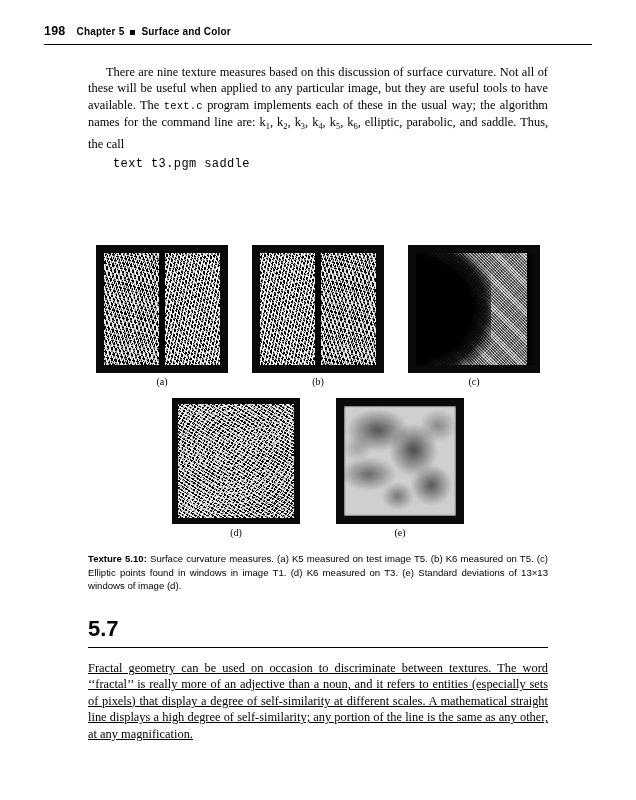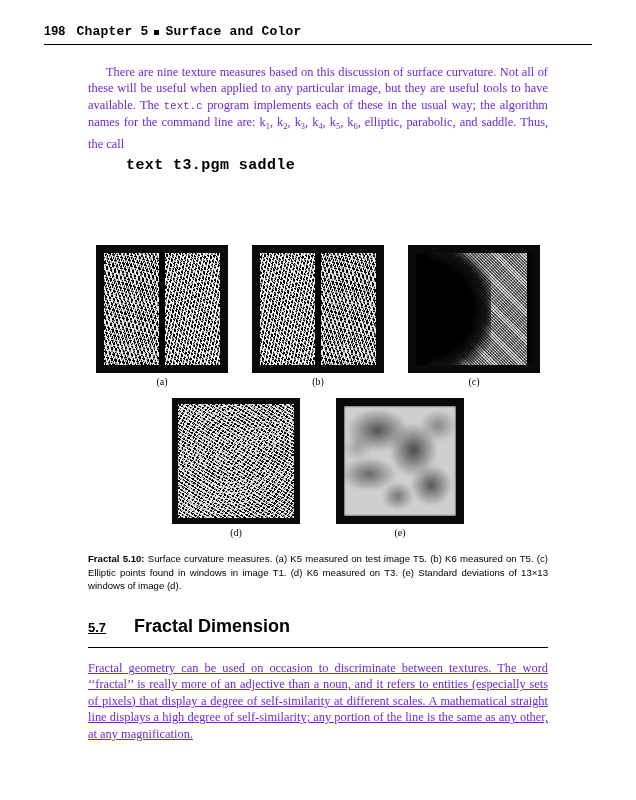--- a/index.html
+++ b/index.html
@@ -32,22 +32,21 @@
     font-family: "Liberation Sans", sans-serif;
     font-weight: bold;
     font-size: 11.5px;
     letter-spacing: 0.2px;
   }
   .header .pageno {
     font-size: 12.5px;
     margin-right: 11px;
   }
   .header .chaptitle {
-    font-size: 13px;
-    font-family: Liberation Mono, monospace;
+    font-size: 10px;
   }
   .header .sq {
     display: inline-block;
     width: 5px;
     height: 5px;
     background: #000;
     margin: 0 6px 1px 6px;
     vertical-align: middle;
   }
   .header-rule {
@@ -58,35 +57,34 @@
     height: 1px;
     background: #000;
   }
 
   
   .para {
     position: absolute;
     font-size: 12.4px;
     line-height: 16.4px;
     text-align: justify;
-    color: #6d28d9;
+    color: #000000;
   }
   .para .indent { display: inline-block; width: 18px; }
 
   #para1 { left: 88px; top: 64px; width: 460px; }
   #para2 { left: 88px; top: 188px; width: 460px; }
 
   .codeline {
     position: absolute;
-    left: 126px;
+    left: 113px;
     top: 157px;
     font-family: "Liberation Mono", monospace;
-    font-size: 15px;
+    font-size: 12px;
     letter-spacing: 0.4px;
-    font-weight: bold;
   }
   .mono {
     font-family: "Liberation Mono", monospace;
     font-size: 10.5px;
     letter-spacing: 0.2px;
   }
   sub { font-size: 8.4px; }
 
   
   .figrow {
@@ -229,21 +227,21 @@
   .section {
     position: absolute;
     left: 88px;
     top: 616px;
     width: 460px;
     font-family: "Liberation Sans", sans-serif;
     font-weight: bold;
     display: flex;
     align-items: baseline;
   }
-  .section .num { font-size: 13px; width: 46px; text-decoration: underline; }
+  .section .num { font-size: 22px; width: 46px; }
   .section .title { font-size: 18px; }
   .section-rule {
     position: absolute;
     left: 88px;
     top: 647px;
     width: 460px;
     height: 1px;
     background: #000;
   }
 
@@ -333,24 +331,23 @@
             <div class="stddev"></div>
           </div>
         </div>
       </div>
       <div class="caplabel">(e)</div>
     </div>
 
   </div>
 
   <div class="figcaption">
-    <b>Fractal 5.10:</b><span> Surface curvature measures. (a) K5 measured on test image T5. (b) K6 measured on T5. (c) Elliptic points found in windows in image T1. (d) K6 measured on T3. (e) Standard deviations of 13×13 windows of image (d).</span>
+    <b>Texture 5.10:</b><span> Surface curvature measures. (a) K5 measured on test image T5. (b) K6 measured on T5. (c) Elliptic points found in windows in image T1. (d) K6 measured on T3. (e) Standard deviations of 13×13 windows of image (d).</span>
   </div>
 
   <div class="section">
     <span class="num">5.7</span>
-    <span class="title">Fractal Dimension</span>
   </div>
   <div class="section-rule"></div>
 
   <div class="para" id="para3">Fractal geometry can be used on occasion to discriminate between textures. The word ‘‘fractal’’ is really more of an adjective than a noun, and it refers to entities (especially sets of pixels) that display a degree of self-similarity at different scales. A mathematical straight line displays a high degree of self-similarity; any portion of the line is the same as any other, at any magnification.</div>
 
 </div>
 
 </body></html>

